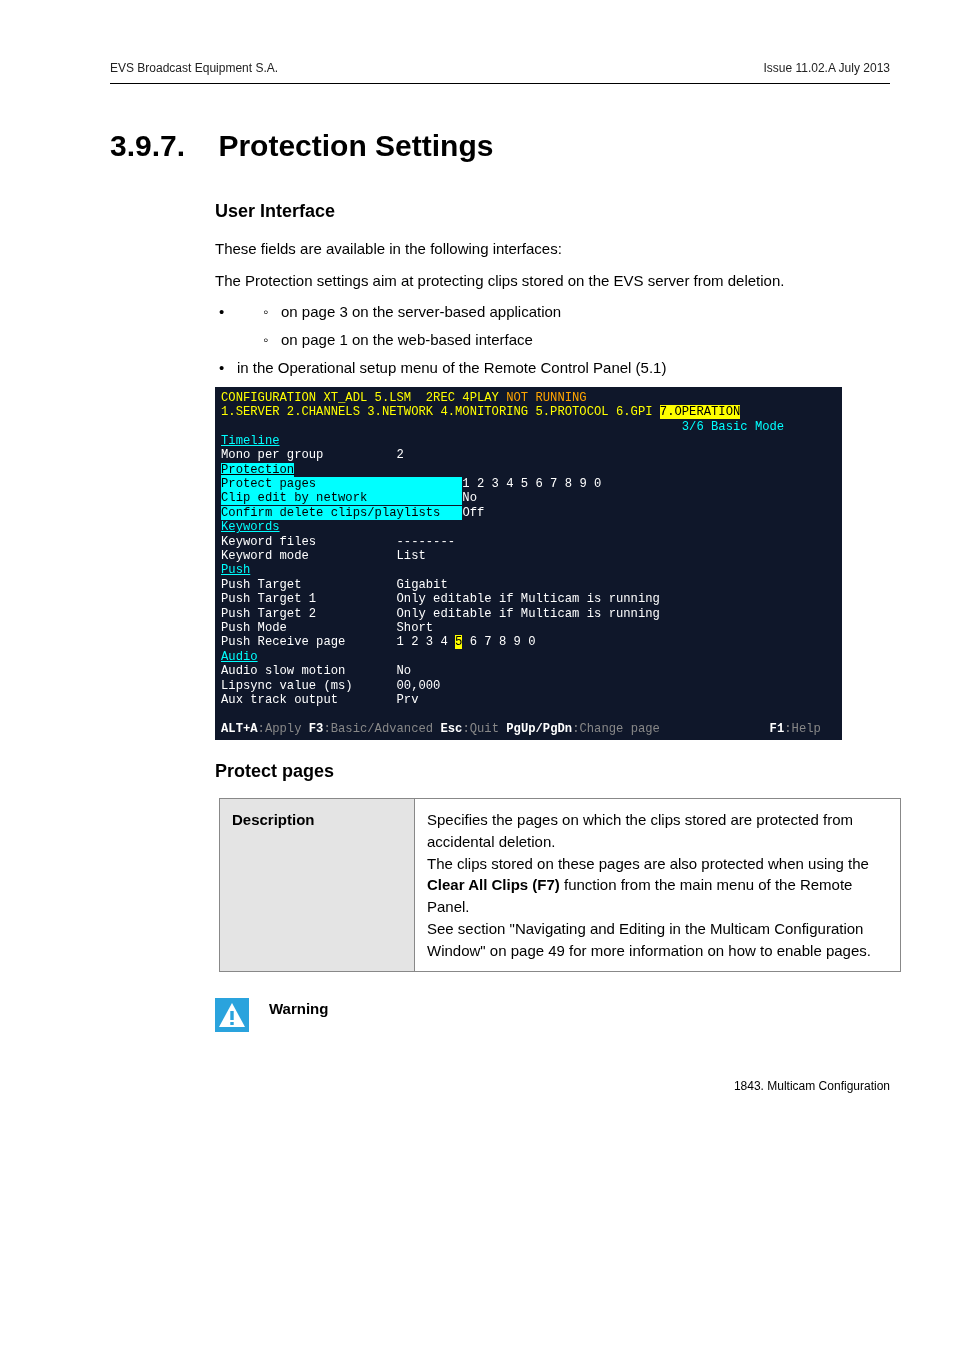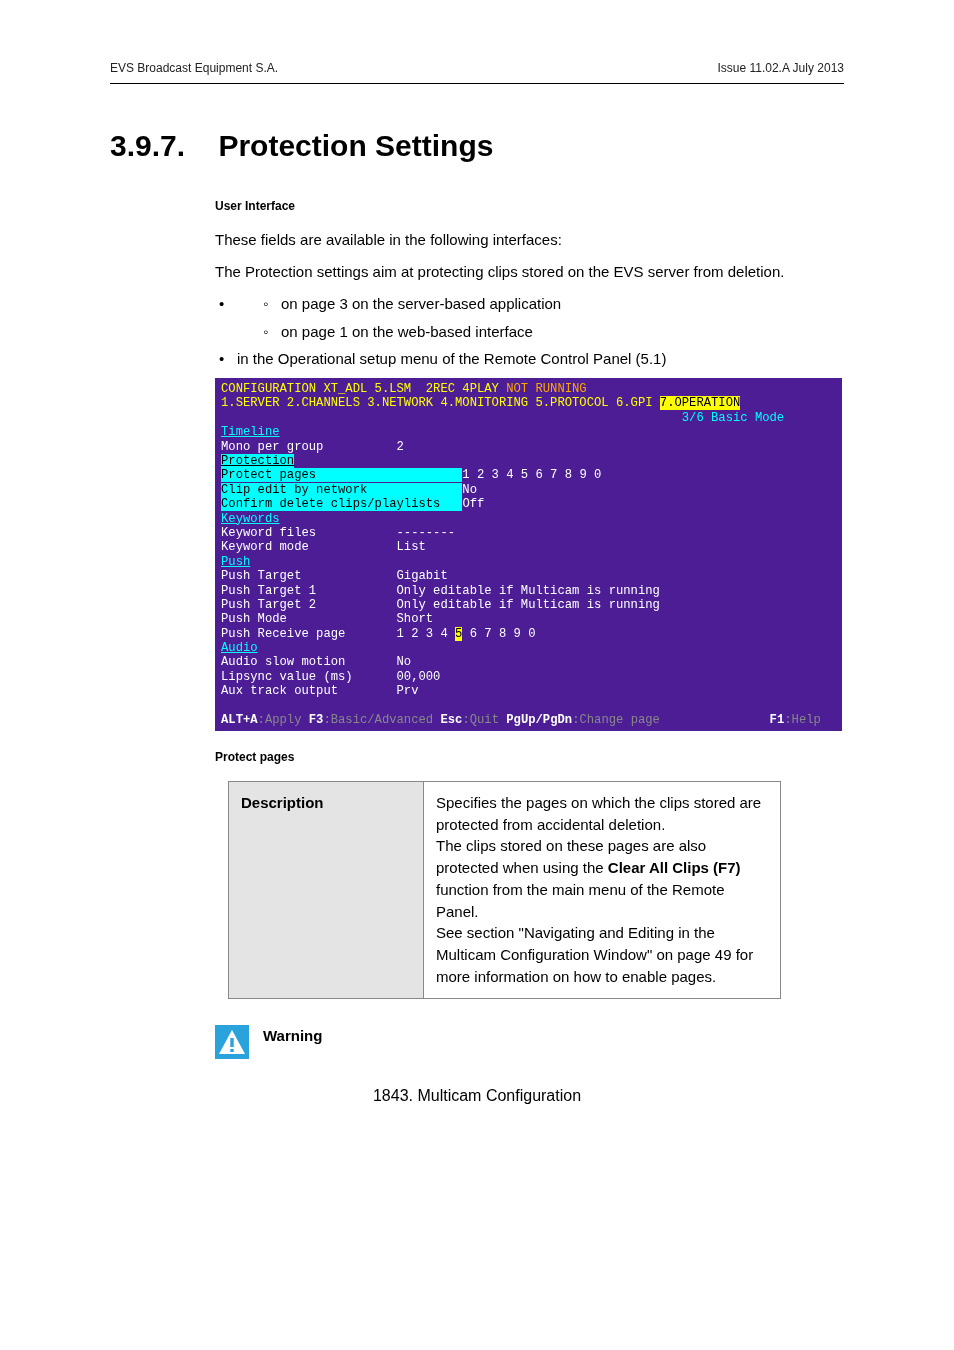--- a/index.html
+++ b/index.html
@@ -1,42 +1,42 @@
 <!DOCTYPE html>
 <html><head>
 <meta charset="utf-8">
 <style>
   html,body{margin:0;padding:0;background:#fff;font-family:Arial,Helvetica,sans-serif;color:#000;font-size:15px;line-height:1.45}
-  .page{width:954px;margin:0 auto;padding:60px 110px 40px 110px;box-sizing:border-box}
+  .page{width:954px;margin:0 auto;padding:60px 64px 40px 110px;box-sizing:border-box}
   .hdr{display:flex;justify-content:space-between;font-size:12px;color:#222;padding-bottom:6px;border-bottom:1px solid #000;margin-bottom:40px}
   h1.sec{font-size:30px;font-weight:bold;margin:14px 0 30px 0}
   .indent{margin-left:105px}
-  h2.sub{font-size:12px;font-weight:bold;margin:18px 0 14px 0}
+  h2.sub{font-size:18px;font-weight:bold;margin:18px 0 14px 0}
   p{margin:10px 0}
   ul.b{list-style:none;padding:0;margin:8px 0}
   ul.b>li{position:relative;padding-left:22px;margin:6px 0}
   ul.b>li::before{content:"•";position:absolute;left:4px}
   ul.c{list-style:none;padding:0;margin:6px 0 6px 22px}
   ul.c>li{position:relative;padding-left:22px;margin:6px 0}
   ul.c>li::before{content:"◦";position:absolute;left:4px}
-  .term{display:block;width:627px;background:#4c1d95;color:#fff;font-family:"Courier New",monospace;font-size:12.2px;line-height:1.18;padding:4px 6px;box-sizing:border-box;white-space:pre;overflow:hidden}
+  .term{display:block;width:627px;background:#0f172a;color:#fff;font-family:"Courier New",monospace;font-size:12.2px;line-height:1.18;padding:4px 6px;box-sizing:border-box;white-space:pre;overflow:hidden}
   .term .cy{color:#0ff}
   .term .ye{color:#ff0}
   .term .or{color:#ffa500}
   .term .inv{background:#ff0;color:#000}
   .term .hl{background:#0ff;color:#000}
   .term .gr{color:#888}
   .term u{text-decoration:underline}
-  table.tbl{border-collapse:collapse;width:553px;margin:12px 13px}
+  table.tbl{border-collapse:collapse;width:682px;margin:12px 4px}
   table.tbl td{border:1px solid #888;padding:10px 12px;vertical-align:top;font-size:15px}
   table.tbl td.lab{background:#e4e4e4;width:170px;font-weight:bold}
-  .warnrow{display:flex;align-items:flex-start;gap:14px;margin-top:26px}
+  .warnrow{display:flex;align-items:flex-start;gap:20px;margin-top:26px}
   .wicon{flex:none}
   .wtxt{flex:1;font-size:15px}
-  .ftr{display:flex;justify-content:center;font-size:16px;margin-top:20px}
+  .ftr{display:flex;justify-content:flex-end;font-size:12px;margin-top:40px}
 </style>
 </head>
 <body>
 <div class="page">
 
 <div class="hdr">
   <span>EVS Broadcast Equipment S.A.</span>
   <span>Issue 11.02.A  July 2013</span>
 </div>
 

